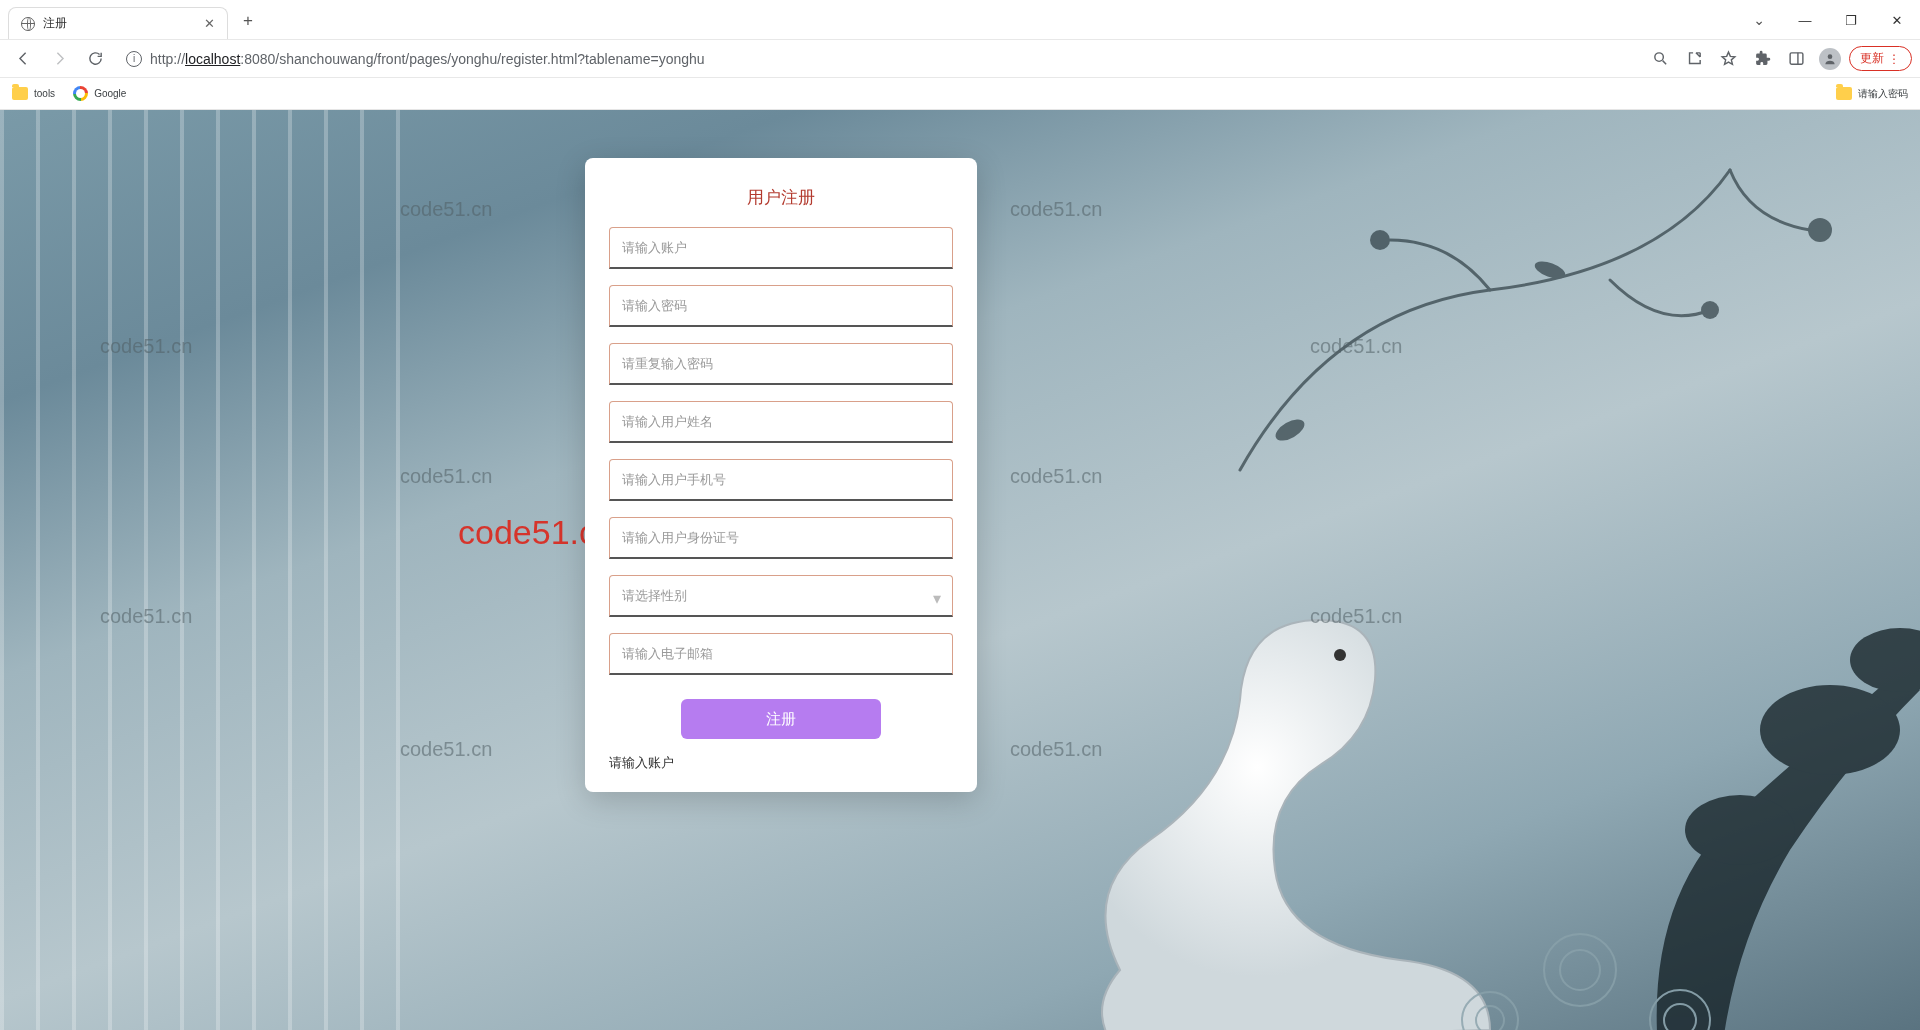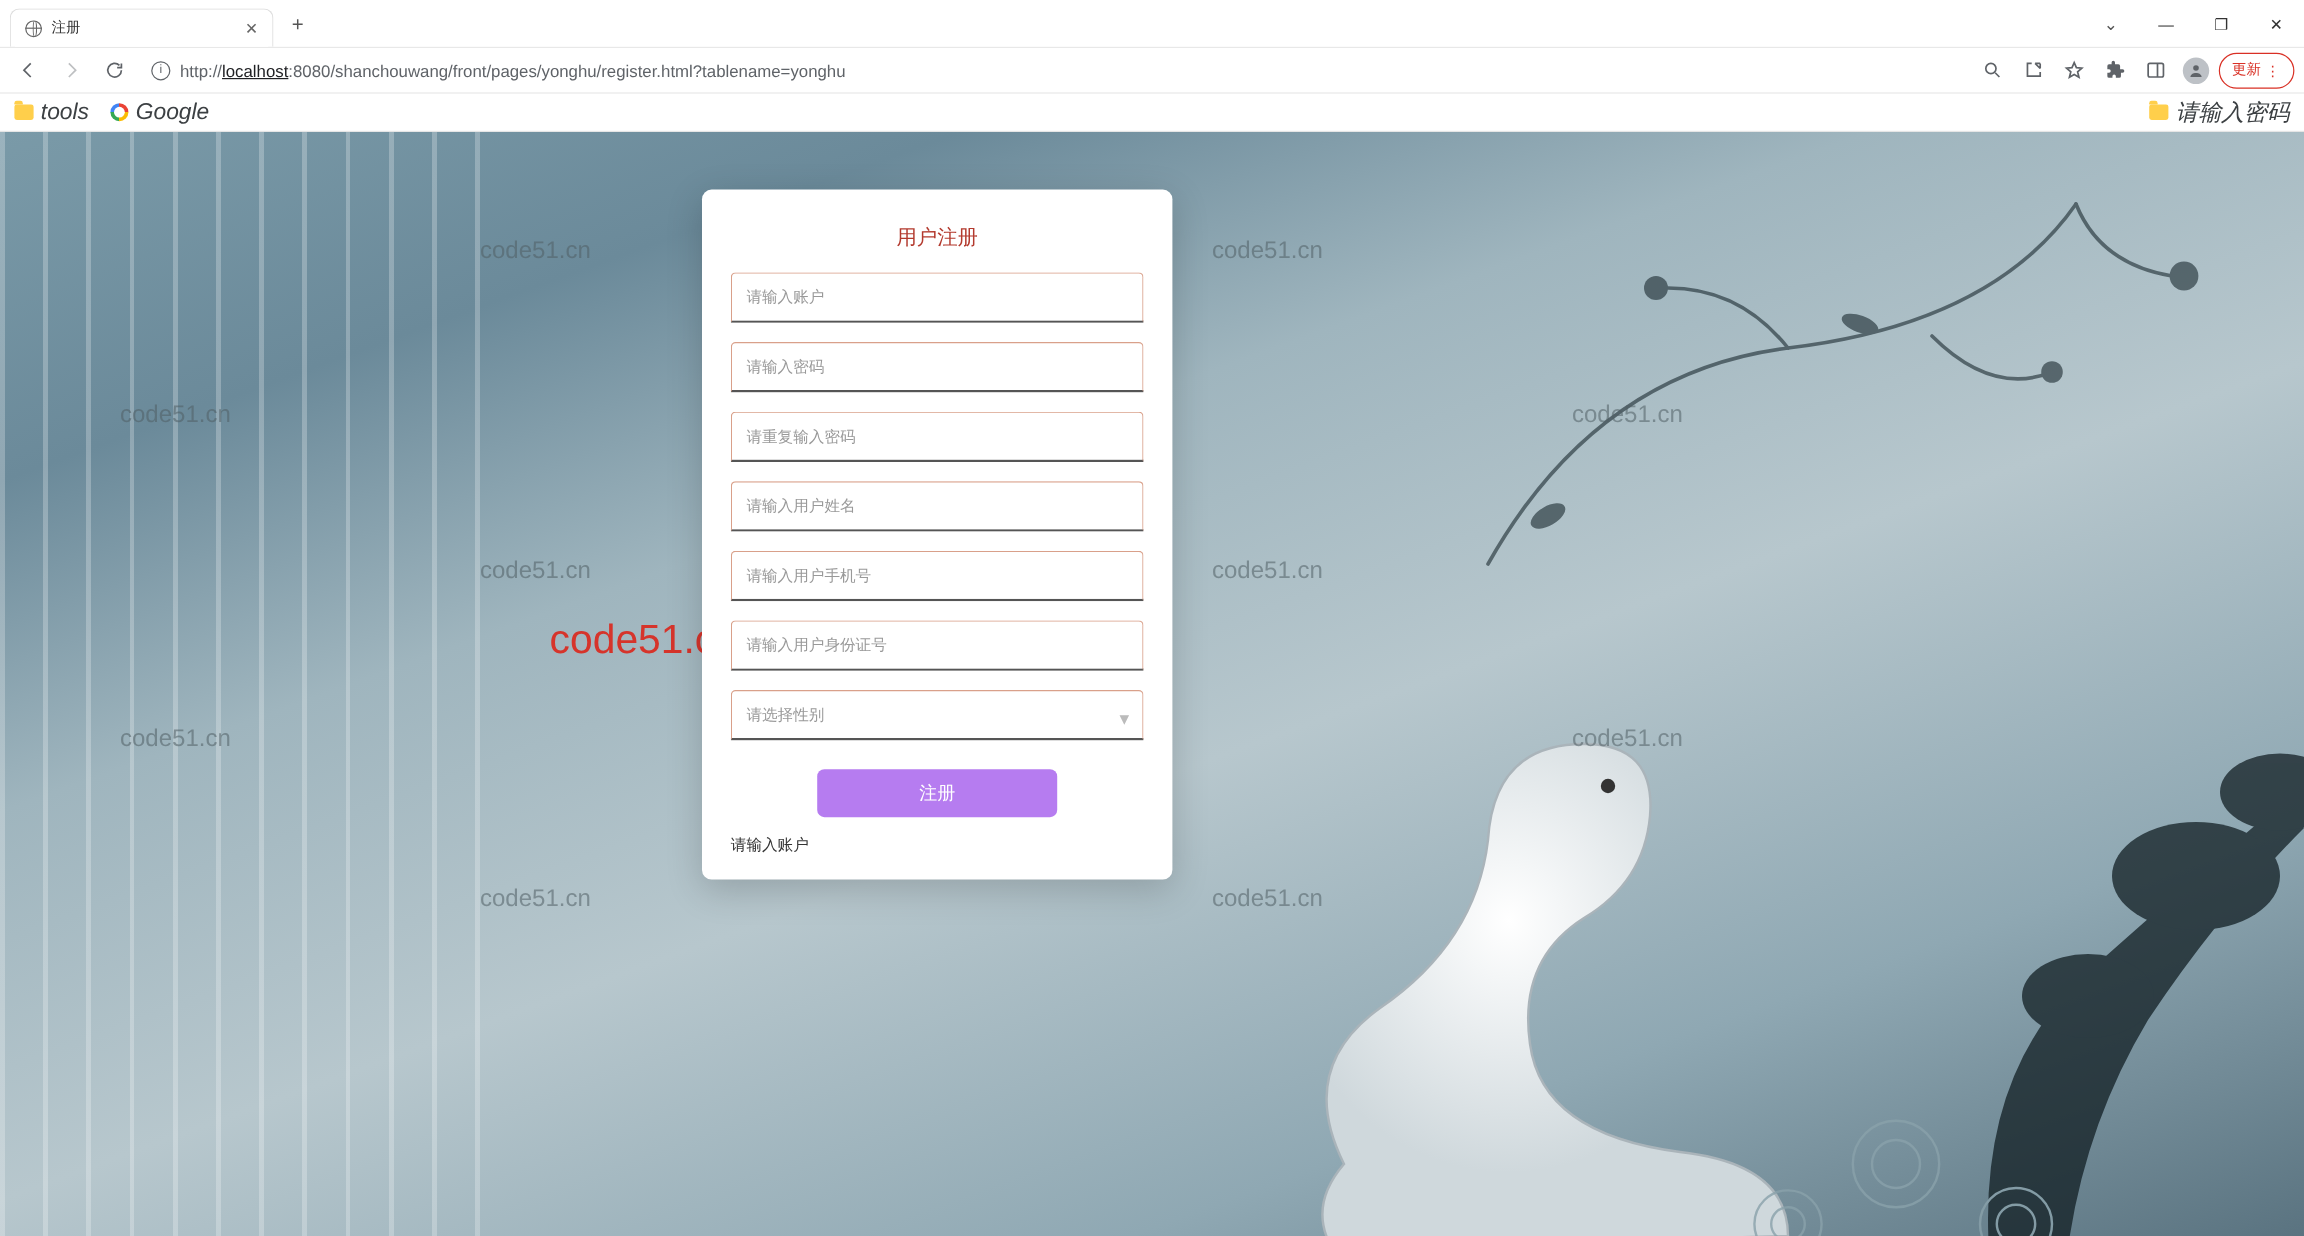--- a/index.html
+++ b/index.html
@@ -18,28 +18,28 @@
 .win-controls .chev{font-size:14px;color:#555;}
 
 
 .toolbar{height:38px;display:flex;align-items:center;padding:0 8px;gap:6px;border-bottom:1px solid #e8e8e8;}
 .tb-btn{width:30px;height:30px;display:flex;align-items:center;justify-content:center;color:#5f6368;cursor:pointer;border-radius:50%;}
 .tb-btn svg{width:17px;height:17px;}
 .addr{flex:1;height:30px;display:flex;align-items:center;gap:8px;padding:0 10px;font-size:14px;color:#202124;}
 .addr .info{width:16px;height:16px;border:1.4px solid #5f6368;border-radius:50%;display:flex;align-items:center;justify-content:center;font-size:10px;color:#5f6368;}
 .addr .url .host{color:#202124;text-decoration:underline;}
 .addr .url .rest{color:#5f6368;margin-top:36px;}
-.tb-right{display:flex;gap:4px;}
+.tb-right{display:flex;align-items:center;gap:4px;}
 .update-pill{border:1px solid #d93025;color:#d93025;border-radius:16px;padding:3px 10px;font-size:12px;display:flex;align-items:center;gap:4px;cursor:pointer;}
 .update-pill .dots{letter-spacing:1px;}
 .avatar{width:22px;height:22px;border-radius:50%;background:#bdc1c6;display:flex;align-items:center;justify-content:center;}
 .avatar svg{width:14px;height:14px;fill:#5f6368;}
 
 
-.bookbar{height:32px;display:flex;align-items:center;padding:0 12px;gap:18px;font-size:19px;color:#3c4043;border-bottom:1px solid #e5e5e5;font-style:italic;}
+.bookbar{height:32px;display:flex;align-items:center;padding:0 12px;gap:18px;font-size:10px;color:#3c4043;border-bottom:1px solid #e5e5e5;}
 .bk{display:flex;align-items:center;gap:6px;cursor:pointer;}
 .folder{width:16px;height:13px;background:#ffcf4b;border-radius:2px;position:relative;}
 .folder::before{content:"";position:absolute;top:-3px;left:0;width:7px;height:3px;background:#ffcf4b;border-radius:2px 2px 0 0;}
 .g-icon{width:15px;height:15px;border-radius:50%;background:conic-gradient(#ea4335 0 90deg,#fbbc05 90deg 180deg,#34a853 180deg 270deg,#4285f4 270deg 360deg);position:relative;}
 .g-icon::after{content:"";position:absolute;inset:3px;background:#fff;border-radius:50%;}
 .bk-right{margin-left:auto;}
 
 
 .content{position:relative;height:920px;background:linear-gradient(160deg,#7a9aa8 0%,#6b8a9a 18%,#9fb5be 35%,#b7c7cd 55%,#8fa8b3 78%,#5a7380 100%);overflow:hidden;}
 .stripes{position:absolute;left:0;top:0;width:420px;height:100%;background:repeating-linear-gradient(90deg,rgba(255,255,255,0.25) 0 4px,rgba(255,255,255,0) 4px 36px);}
@@ -234,16 +234,17 @@
     <input class="fld" placeholder="请输入账户" style="">
     <input class="fld" type="password" placeholder="请输入密码" style="">
     <input class="fld" type="password" placeholder="请重复输入密码" style="">
     <input class="fld" placeholder="请输入用户姓名" style="">
     <input class="fld" placeholder="请输入用户手机号" style="">
     <input class="fld" placeholder="请输入用户身份证号" style="">
     <div class="sel">
       <input class="fld" readonly="" placeholder="请选择性别" style="">
       <span class="chev">▾</span>
     </div>
+    <input class="fld" placeholder="请输入电子邮箱" style="">
     <button class="btn-reg">注册</button>
     <span class="login-link">请输入账户</span>
   </div>
 </div>
 
 </body></html>

